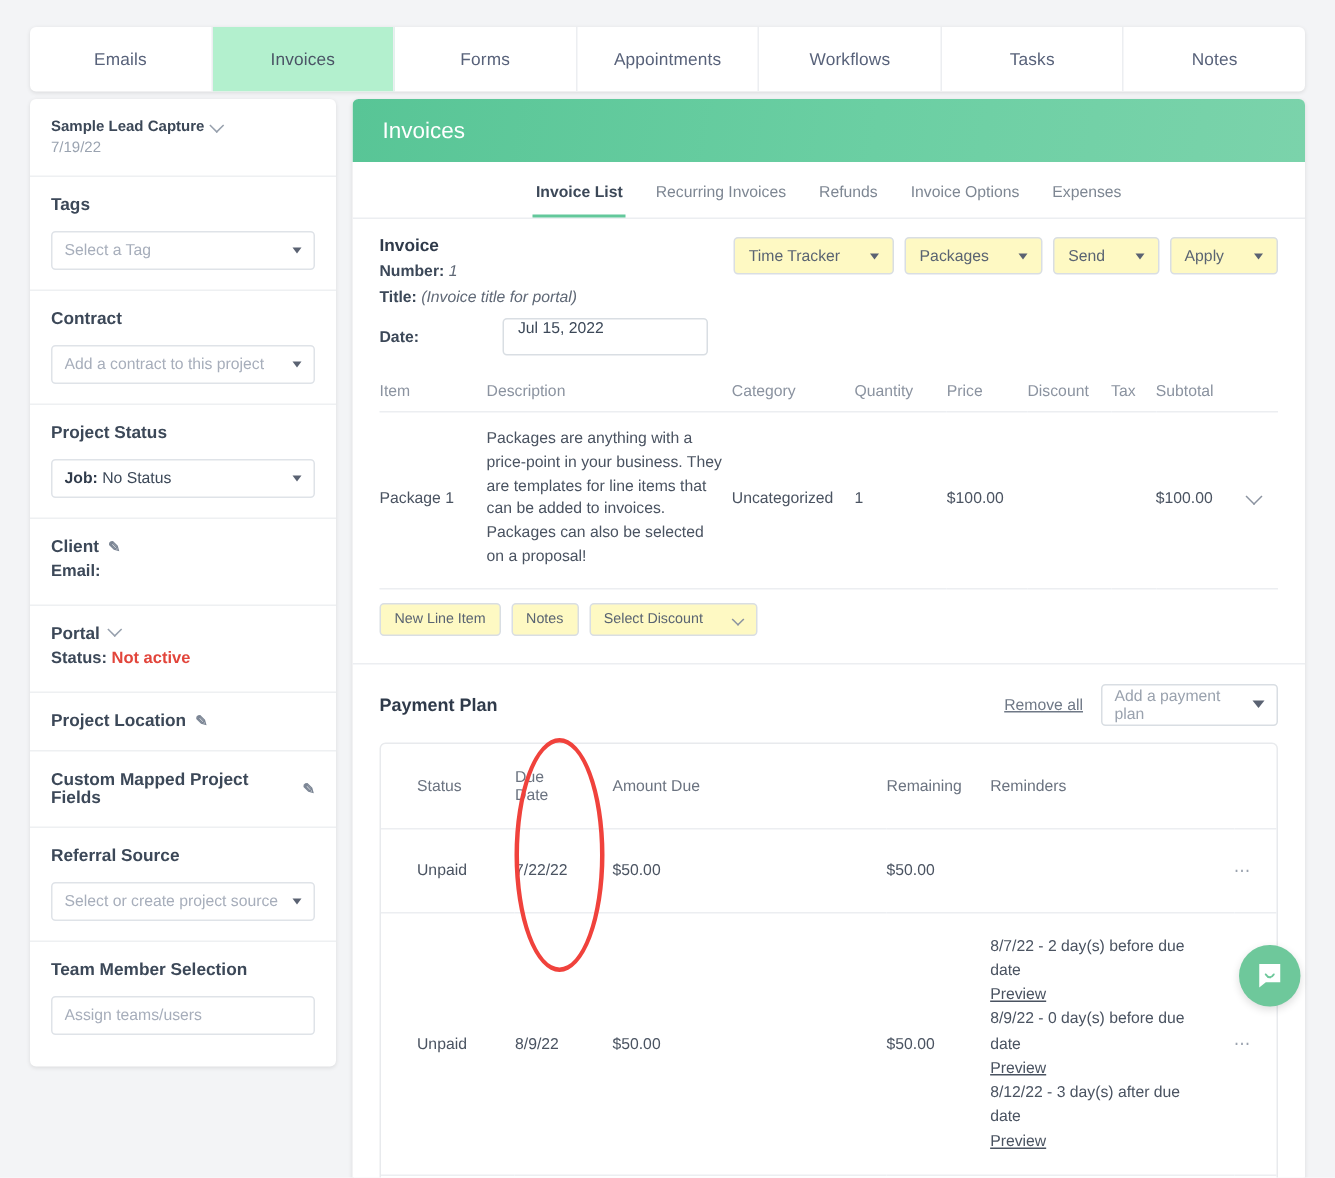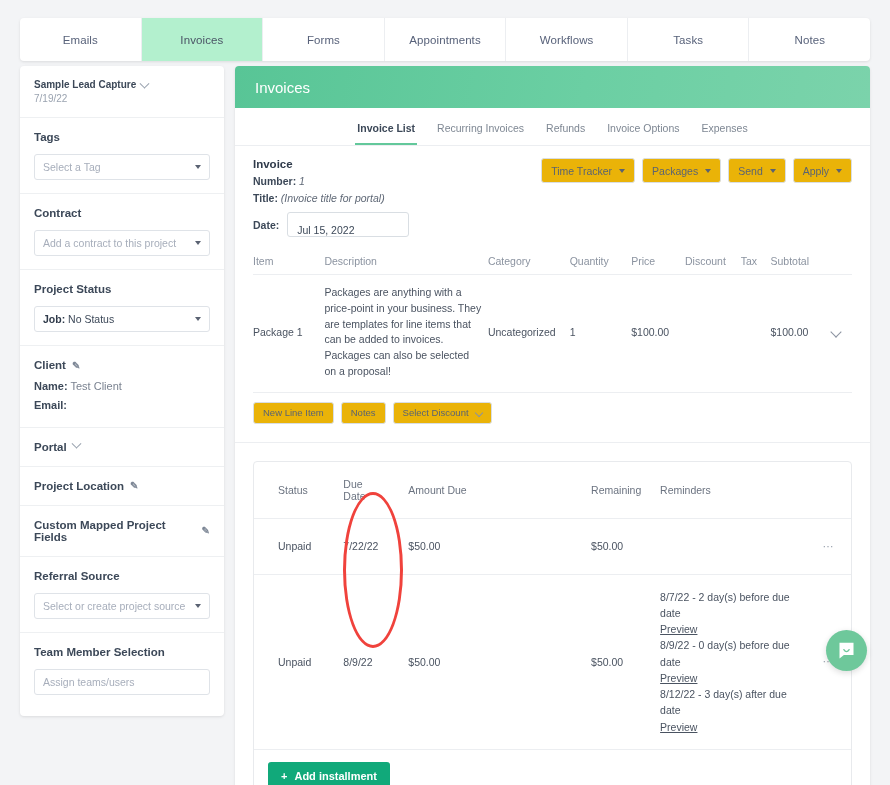--- a/index.html
+++ b/index.html
@@ -117,32 +117,32 @@
   .subtab.active { color: #3c4858; font-weight: bold; border-bottom: 2px solid #63c89b; }
 
   .inv-head { padding: 12px 18px 6px 18px; position: relative; }
   .inv-head .t { font-size: 11.5px; font-weight: bold; color: #2f3a4a; }
   .inv-head .row { font-size: 10.5px; margin-top: 5px; color:#3c4858; }
   .inv-head .row b { font-weight: bold; }
   .inv-head .row i { font-style: italic; color: #5f6876; }
   .date-row { display: flex; align-items: center; gap: 8px; margin-top: 8px; }
   .date-input {
     border: 1px solid #d9dee3; border-radius: 3px;
-    height: 25px; width: 122px;
-    display: flex; align-items: flex-end; padding: 0 9px;
-    font-size: 10.5px; color: #3c4858; background: #fff;
+    height: 25px; width: 137px;
+    display: flex; align-items: flex-start; padding: 0 9px;
+    font-size: 10.5px; color: #3c4858; background: #fff; margin-left: 48px;
   }
   .btn-row {
     position: absolute; right: 18px; top: 12px;
     display: flex; gap: 7px;
   }
   .btn {
-    border: 1px solid #d9dee3; border-radius: 3px; background: #eab308;
+    border: 1px solid #d9dee3; border-radius: 3px; background: #fef9c3;
     height: 25px; padding: 0 9px;
-    display: flex; align-items: center; gap: 7px;
+    display: flex; align-items: center; gap: 20px;
     font-size: 10.5px; color: #5a6472; cursor: pointer;
     white-space: nowrap;
   }
 
   
   .lines { padding: 6px 18px 0 18px; }
   table.li { width: 100%; border-collapse: collapse; }
   table.li th {
     text-align: left; font-weight: normal;
     font-size: 10.5px; color: #8b93a0;
@@ -280,34 +280,34 @@
         </span>
         <span class="caret sm"></span>
       </div>
     </div>
 
     <div class="sb-section">
       <div class="sb-label">
         <span>Client</span>
         <span class="pencil">✎</span>
       </div>
-      <div class="kv">
-        <span class="k">Name:</span>
-        <span class="v">Test Client</span>
-      </div>
       <div class="kv" style="margin-top:3px">
         <span class="k">Email:</span>
         <span class="v"></span>
       </div>
     </div>
 
     <div class="sb-section">
       <div class="sb-label">
         <span>Portal</span>
         <span class="chev-lite"></span>
+      </div>
+      <div class="kv" style="margin-top:3px">
+        <span class="k">Status:</span>
+        <span class="v danger">Not active</span>
       </div>
     </div>
 
     <div class="sb-section">
       <div class="sb-label">
         <span>Project Location</span>
         <span class="pencil">✎</span>
       </div>
     </div>
 
@@ -424,20 +424,28 @@
       <div class="btn">
         <span>Notes</span>
       </div>
       <div class="btn">
         <span>Select Discount</span>
         <span class="chev-dn" style="width:6px;height:6px"></span>
       </div>
     </div>
 
     <div class="pp-wrap">
+      <div class="pp-head">
+        <span class="pp-title">Payment Plan</span>
+        <span class="link-u">Remove all</span>
+        <div class="pp-select">
+          <span class="val">Add a payment plan</span>
+          <span class="caret"></span>
+        </div>
+      </div>
 
       <div class="pp-card">
         <table class="pp">
           <thead>
             <tr>
               <th style="width:88px; padding-left:24px">Status</th>
               <th style="width:64px">Due<br>Date</th>
               <th style="width:180px">Amount Due</th>
               <th style="width:68px">Remaining</th>
               <th style="width:160px">Reminders</th>

